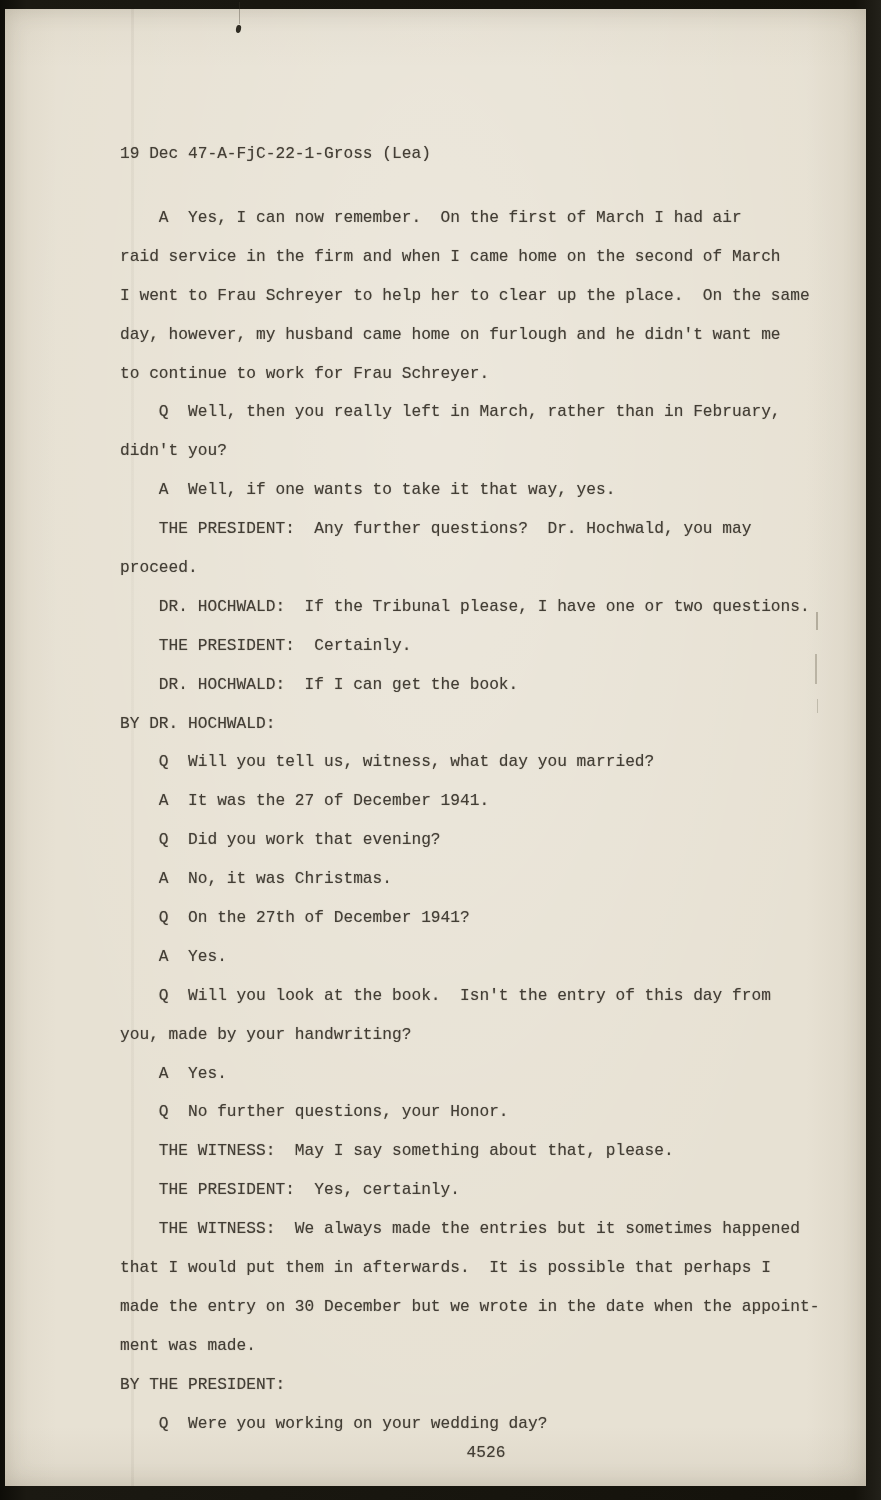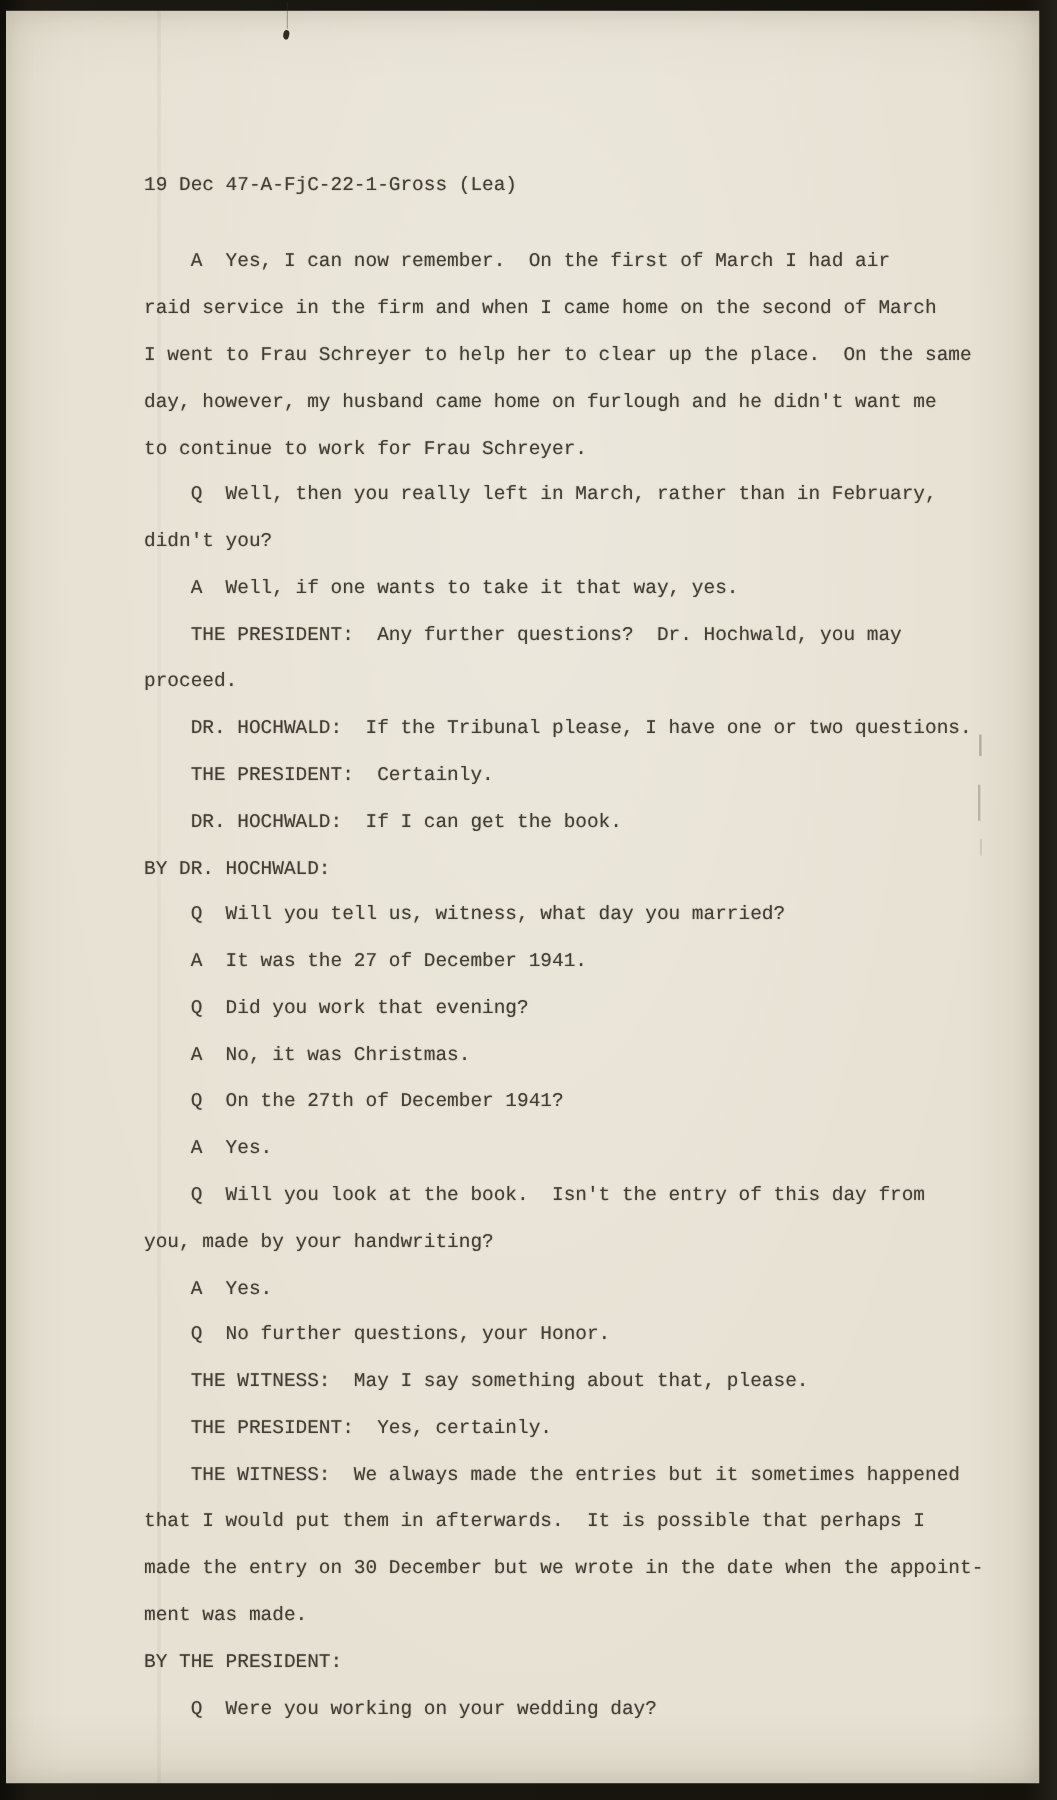--- a/index.html
+++ b/index.html
@@ -110,14 +110,15 @@
     <div class="scratch-1"></div>
     <div class="scratch-2"></div>
     <div class="scratch-3"></div>
 
     <div class="doc-header typewritten">
       <div>19 Dec 47-A-FjC-22-1-Gross (Lea)</div>
     </div>
 
     <div class="transcript typewritten"><div class="tline">    A  Yes, I can now remember.  On the first of March I had air</div><div class="tline">raid service in the firm and when I came home on the second of March</div><div class="tline">I went to Frau Schreyer to help her to clear up the place.  On the same</div><div class="tline">day, however, my husband came home on furlough and he didn't want me</div><div class="tline">to continue to work for Frau Schreyer.</div><div class="tline">    Q  Well, then you really left in March, rather than in February,</div><div class="tline">didn't you?</div><div class="tline">    A  Well, if one wants to take it that way, yes.</div><div class="tline">    THE PRESIDENT:  Any further questions?  Dr. Hochwald, you may</div><div class="tline">proceed.</div><div class="tline">    DR. HOCHWALD:  If the Tribunal please, I have one or two questions.</div><div class="tline">    THE PRESIDENT:  Certainly.</div><div class="tline">    DR. HOCHWALD:  If I can get the book.</div><div class="tline">BY DR. HOCHWALD:</div><div class="tline">    Q  Will you tell us, witness, what day you married?</div><div class="tline">    A  It was the 27 of December 1941.</div><div class="tline">    Q  Did you work that evening?</div><div class="tline">    A  No, it was Christmas.</div><div class="tline">    Q  On the 27th of December 1941?</div><div class="tline">    A  Yes.</div><div class="tline">    Q  Will you look at the book.  Isn't the entry of this day from</div><div class="tline">you, made by your handwriting?</div><div class="tline">    A  Yes.</div><div class="tline">    Q  No further questions, your Honor.</div><div class="tline">    THE WITNESS:  May I say something about that, please.</div><div class="tline">    THE PRESIDENT:  Yes, certainly.</div><div class="tline">    THE WITNESS:  We always made the entries but it sometimes happened</div><div class="tline">that I would put them in afterwards.  It is possible that perhaps I</div><div class="tline">made the entry on 30 December but we wrote in the date when the appoint-</div><div class="tline">ment was made.</div><div class="tline">BY THE PRESIDENT:</div><div class="tline">    Q  Were you working on your wedding day?</div></div>
 
+    <div class="page-number typewritten">4526</div>
   </div>
 </div>
 
 </body></html>

